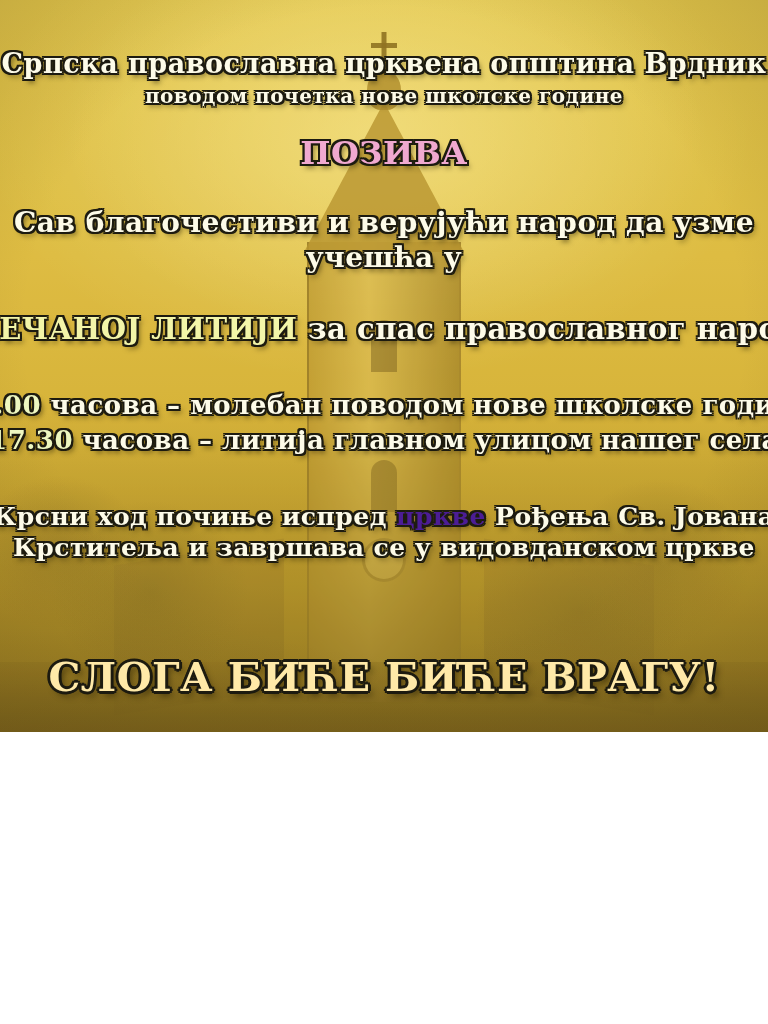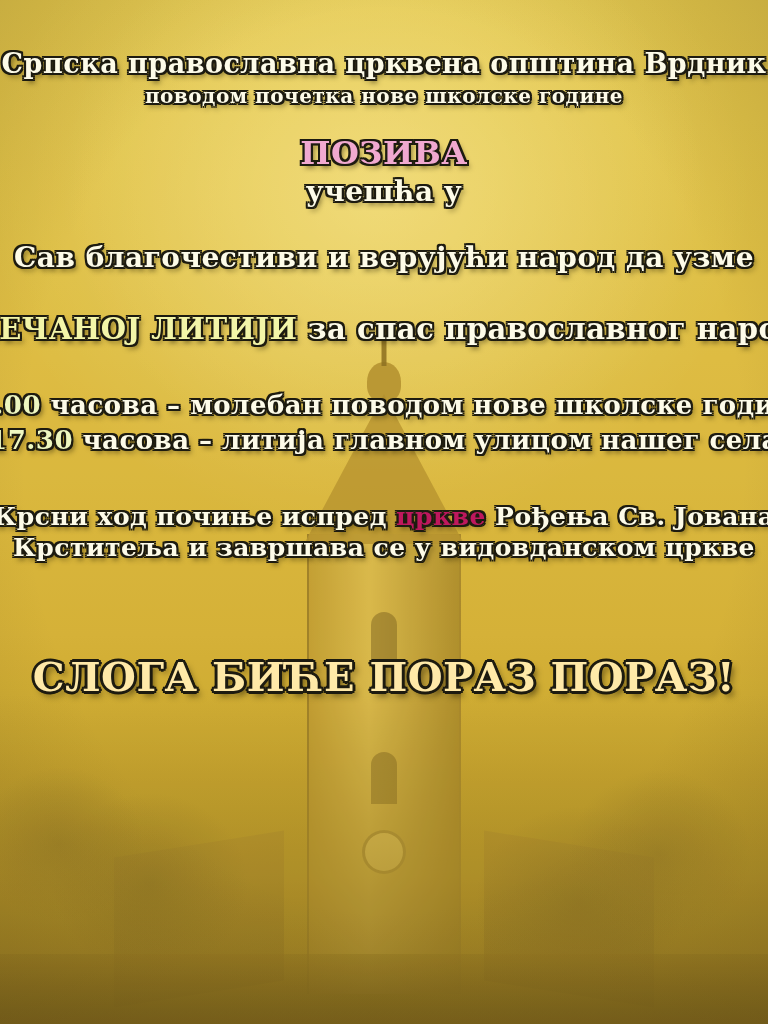--- a/index.html
+++ b/index.html
@@ -9,21 +9,21 @@
   body {
     width: 768px;
     height: 1024px;
     overflow: hidden;
     font-family: "DejaVu Sans", sans-serif;
   }
 
   .poster {
     position: relative;
     width: 768px;
-    height: 1024px;
+    height: 732px;
     background: #e8d26a;
     overflow: hidden;
   }
 
   
   .bg-photo {
     position: absolute;
     inset: 0;
     background:
       radial-gradient(ellipse 60% 40% at 50% 18%, rgba(255,248,190,0.55), rgba(255,248,190,0) 70%),
@@ -180,21 +180,21 @@
   .body2     { font-size: 28px; margin-top: 2px; }
   .moleban   { font-size: 29px; margin-top: 40px; }
   .moleban .hl { color: #f3f5a8; }
   .litija    { font-size: 29px; margin-top: 38px; }
   .litija .hl { color: #f3f5a8; }
   .time1     { font-size: 26px; margin-top: 44px; }
   .time2     { font-size: 26px; margin-top: 4px; }
   .time1 .hl, .time2 .hl { color: #eef7c0; }
   .route1    { font-size: 25px; margin-top: 46px; }
   .route2    { font-size: 25px; margin-top: 2px; }
-  .route1 .pink { color: #be185d; }
+  .route1 .pink { color: #4c1d95; }
   .slogan    { font-size: 40px; margin-top: 90px; color: #ffe9a8;
                text-shadow:
                  -2px -2px 0 #1d1b10, 2px -2px 0 #1d1b10, -2px 2px 0 #1d1b10, 2px 2px 0 #1d1b10,
                  0 -3px 0 #1d1b10, 0 3px 0 #1d1b10, -3px 0 0 #1d1b10, 3px 0 0 #1d1b10,
                  4px 5px 6px rgba(40,32,5,0.6);
   }
 </style>
 </head>
 <body>
 
@@ -224,38 +224,38 @@
 
     <div class="line org">Српска православна црквена општина Врдник</div>
 
 
     <div class="line occasion">поводом почетка нове школске године</div>
 
     <div class="line invites">
       <span class="pink">ПОЗИВА</span>
     </div>
 
+    <div class="line body1">Сав благочестиви и верујући народ да узме</div>
     <div class="line body2">учешћа у</div>
-    <div class="line body1">Сав благочестиви и верујући народ да узме</div>
 
 
     <div class="line litija">
       <span class="hl">СВЕЧАНОЈ ЛИТИЈИ</span><span> за спас православног народа</span>
     </div>
 
     <div class="line time1">
       <span class="hl">17.00</span><span> часова – молебан поводом нове школске године</span>
     </div>
 
     <div class="line time2">
       <span class="hl">17.30</span><span> часова – литија главном улицом нашег села</span>
     </div>
 
     <div class="line route1">
       <span>Крсни ход почиње испред </span><span class="pink">цркве</span><span> Рођења Св. Јована</span>
     </div>
 
     <div class="line route2">Крститеља и завршава се у видовданском цркве</div>
 
-    <div class="line slogan">СЛОГА БИЋЕ ПОРАЗ ПОРАЗ!</div>
+    <div class="line slogan">СЛОГА БИЋЕ БИЋЕ ВРАГУ!</div>
 
   </div>
 </div>
 
 </body></html>

